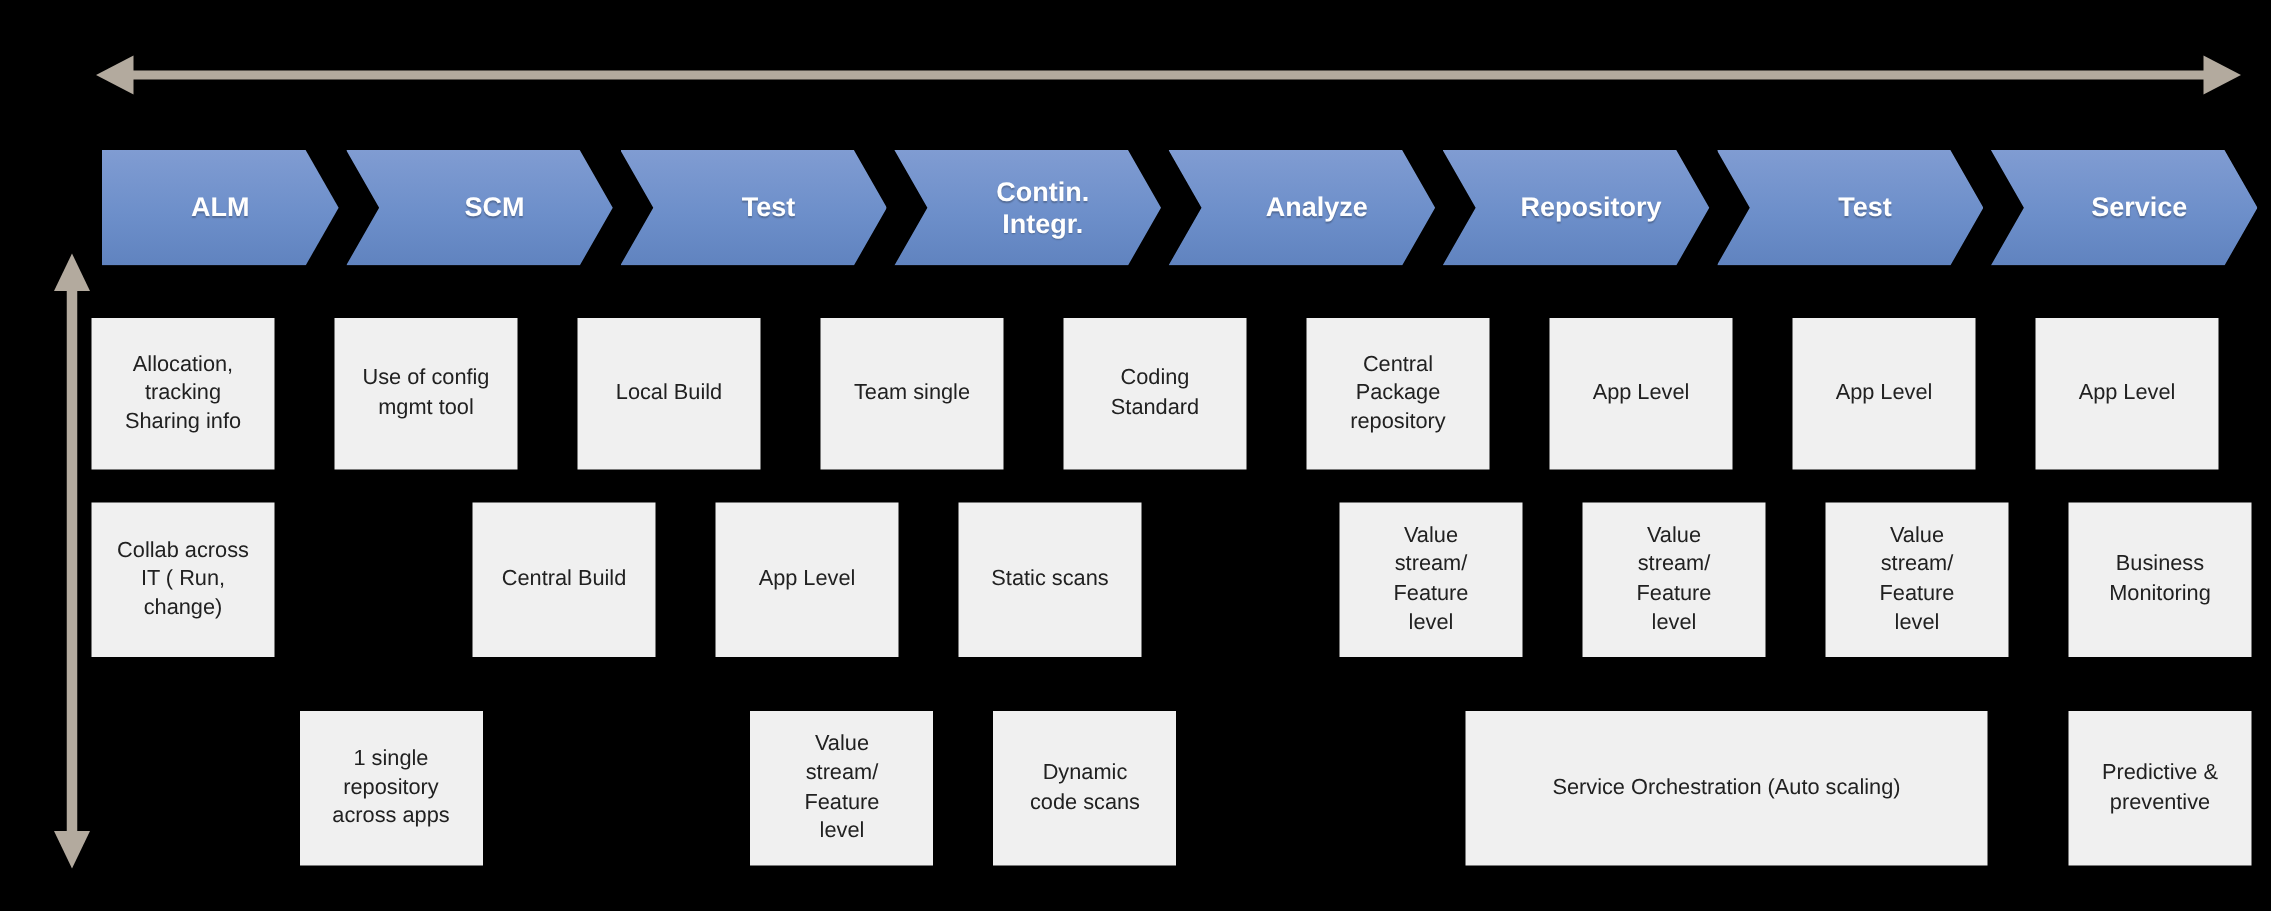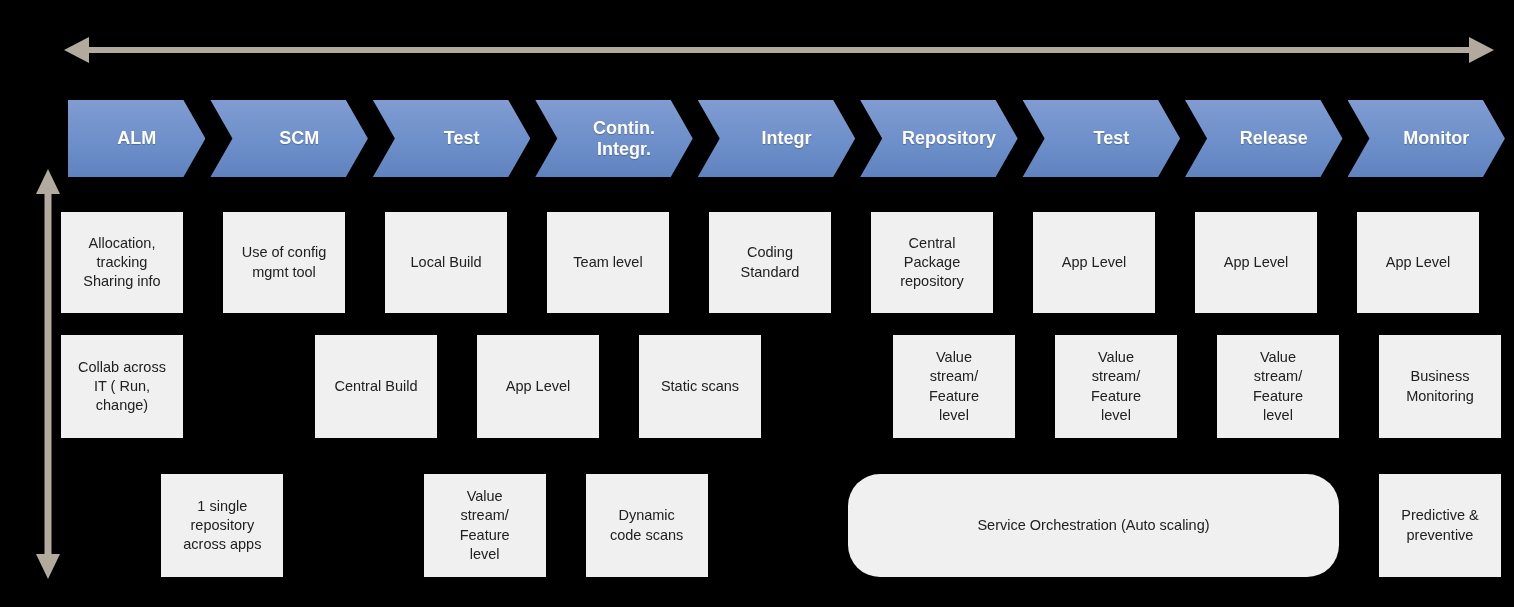--- a/index.html
+++ b/index.html
@@ -45,21 +45,21 @@
   .row-1{top:212px;height:101px;}
   .row-2{top:335px;height:103px;}
   .row-3{top:474px;height:103px;}
   .box{
     grid-row:1;justify-self:center;width:122px;
     background:var(--box-bg,#f0f0f0);color:var(--box-text,#212121);
     display:flex;align-items:center;justify-content:center;
     text-align:center;font-size:14.5px;line-height:1.32;
     white-space:pre-line;padding:2px 3px;box-sizing:border-box;
   }
-  .box.span3{width:491px;border-radius:32px;}
+  .box.span3{width:348px;}
 </style>
 </head>
 <body style="--background: #000000; --chevron-top: #809cd2; --chevron-mid: #6d8fca; --chevron-bottom: #6083bf; --chevron-text: #ffffff; --box-bg: #f0f0f0; --box-text: #212121; --axis-arrow: #b3aa9e;">
 
 <div class="stage-canvas">
 
   <svg class="h-arrow" width="1434" height="36" viewBox="0 0 1434 36">
     <rect x="22" y="15" width="1390" height="6" fill="#b3aa9e"></rect>
     <polygon points="2,18 27,5 27,31" fill="#b3aa9e"></polygon>
     <polygon points="1432,18 1407,5 1407,31" fill="#b3aa9e"></polygon>
@@ -79,44 +79,41 @@
         <span class="label">SCM</span>
       </div>
     <div class="chevron">
         <span class="label">Test</span>
       </div>
     <div class="chevron">
         <span class="label">Contin.
 Integr.</span>
       </div>
     <div class="chevron">
-        <span class="label">Integr</span>
+        <span class="label">Analyze</span>
       </div>
     <div class="chevron">
         <span class="label">Repository</span>
       </div>
     <div class="chevron">
         <span class="label">Test</span>
       </div>
     <div class="chevron">
-        <span class="label">Release</span>
-      </div>
-    <div class="chevron">
-        <span class="label">Monitor</span>
+        <span class="label">Service</span>
       </div>
   </div>
 
   <div class="row row-1">
     <div class="box" style="grid-column:1">Allocation,
 tracking
 Sharing info</div>
     <div class="box" style="grid-column:2">Use of config
 mgmt tool</div>
     <div class="box" style="grid-column:3">Local Build</div>
-    <div class="box" style="grid-column:4">Team level</div>
+    <div class="box" style="grid-column:4">Team single</div>
     <div class="box" style="grid-column:5">Coding
 Standard</div>
     <div class="box" style="grid-column:6">Central
 Package
 repository</div>
     <div class="box" style="grid-column:7">App Level</div>
     <div class="box" style="grid-column:8">App Level</div>
     <div class="box" style="grid-column:9">App Level</div>
     <div class="box" style="grid-column:10">Technical
 Monitoring</div>

